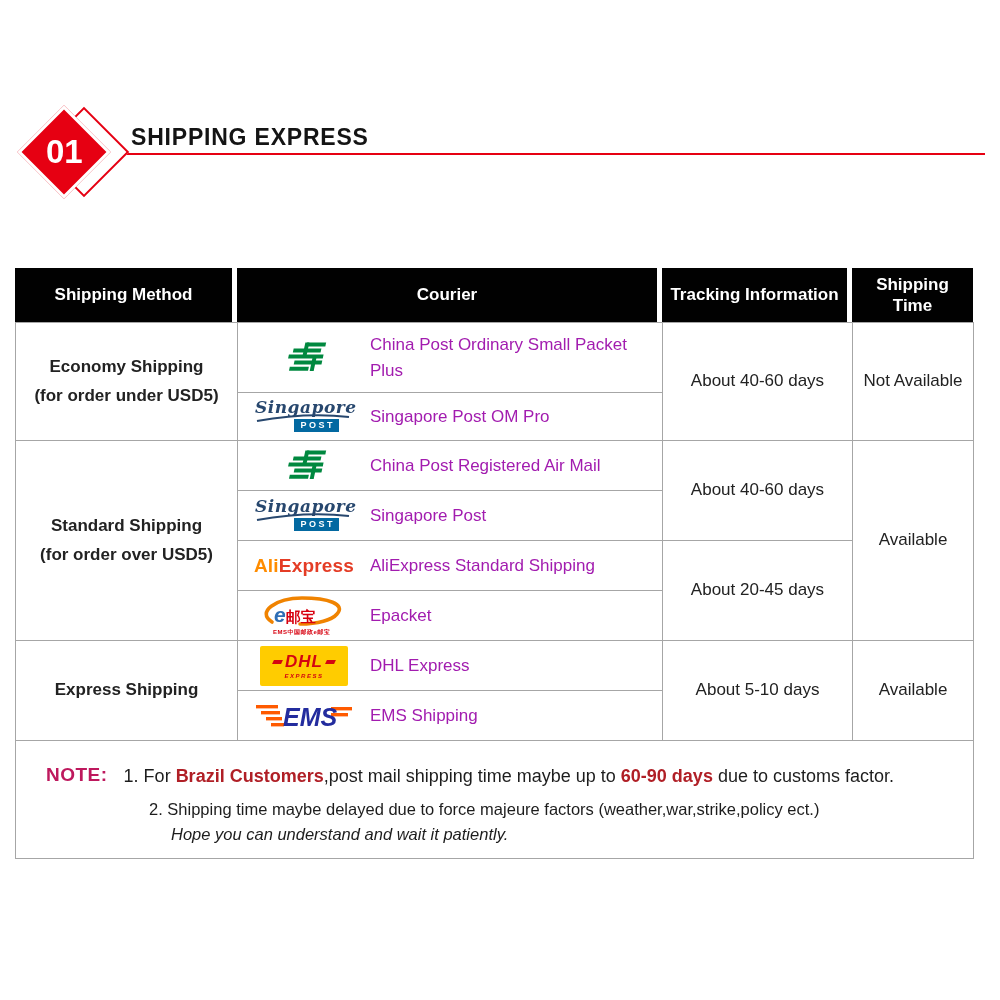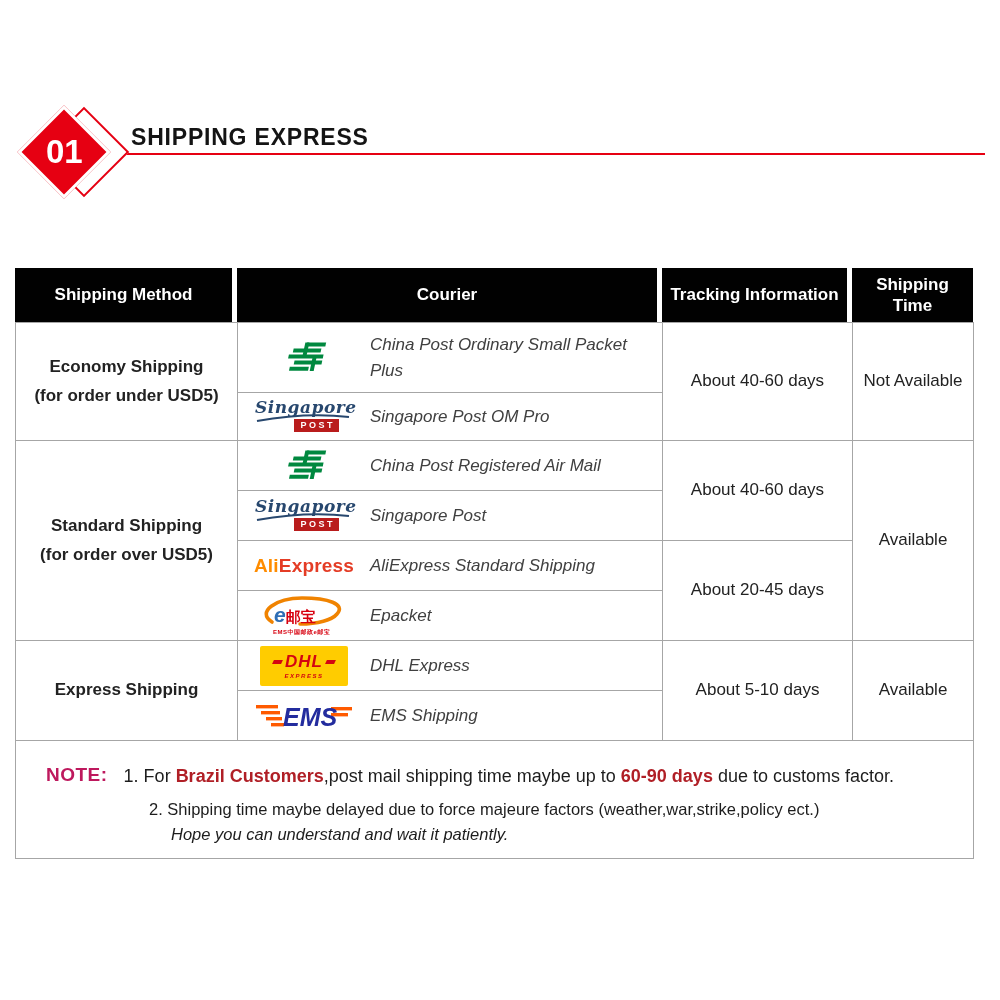--- a/index.html
+++ b/index.html
@@ -24,40 +24,40 @@
     display: flex; align-items: center; justify-content: center; text-align: center;
     line-height: 1.25; margin-right: 5px; padding: 0 6px; }
   .hcell:last-child { margin-right: 0; }
 
   table.grid { border-collapse: collapse; width: 958px; table-layout: fixed; }
   table.grid td { border: 1px solid #a6a6a6; font-size: 17px; color: #222; vertical-align: middle; }
   td.method { text-align: center; font-weight: bold; color: #101010; line-height: 1.7; font-size: 17px; }
   td.courier { padding: 0; }
   .courier-inner { display: flex; align-items: center; }
   .logo-box { width: 132px; flex: 0 0 132px; display: flex; align-items: center; justify-content: center; }
-  .courier-name { font-size: 17px; color: #404040; line-height: 1.5; padding-right: 4px; font-style: italic; }
+  .courier-name { font-size: 17px; color: #a21caf; line-height: 1.5; padding-right: 4px; }
   td.time, td.track { text-align: center; color: #2a2a2a; line-height: 1.7; }
   tr.r1 { height: 70px; } tr.r2 { height: 48px; }
   tr.r3, tr.r4, tr.r5, tr.r6, tr.r7, tr.r8 { height: 50px; }
 
   
   td.note { height: 118px; padding: 20px 12px 12px 30px; vertical-align: top; }
   .note-line1 { display: flex; align-items: flex-start; }
   .note-label { font-weight: bold; font-size: 19px; color: #be185d; letter-spacing: 0.5px; margin-right: 16px; }
   .note-text { font-size: 18px; color: #1d1d1d; padding-top: 2px; }
   .note-red { color: #b01f26; font-weight: bold; }
   .note-line2 { margin-left: 103px; margin-top: 13px; font-size: 16.5px; color: #1d1d1d; }
   .note-line3 { margin-left: 125px; margin-top: 6px; font-size: 16.5px; color: #1d1d1d; font-style: italic; }
 
   
   .sg-logo { position: relative; width: 98px; height: 40px; }
   .sg-script { font-family: "DejaVu Serif", serif; font-style: italic; font-weight: bold;
     color: #27476e; font-size: 17px; line-height: 20px; letter-spacing: 0.5px; }
   .sg-swoosh { position: absolute; left: 0; top: 17px; }
-  .sg-post { position: absolute; right: 14px; top: 22px; background: #b91c1c; color: #fff;
+  .sg-post { position: absolute; right: 14px; top: 22px; background: #0369a1; color: #fff;
     font-size: 9px; font-weight: bold; letter-spacing: 2.5px; padding: 2px 4px 2px 6px; line-height: 1; }
 
   .ali-logo { font-size: 19px; font-weight: bold; letter-spacing: 0.2px; }
   .ali-1 { color: #ff8c00; } .ali-2 { color: #e43c25; }
 
   .ep-logo { position: relative; width: 88px; height: 44px; }
   .ep-swoosh { position: absolute; top: 2px; left: 0; }
   .ep-text { position: absolute; top: 9px; left: 14px; font-weight: bold; white-space: nowrap; }
   .ep-e { color: #2f6eb5; font-style: italic; font-size: 21px; }
   .ep-cn { color: #d7000f; font-size: 15px; }

